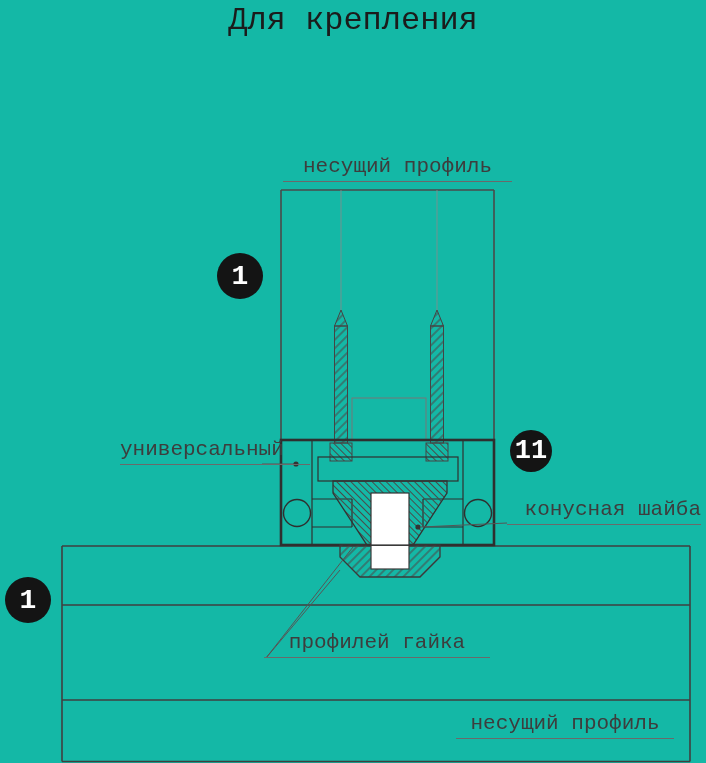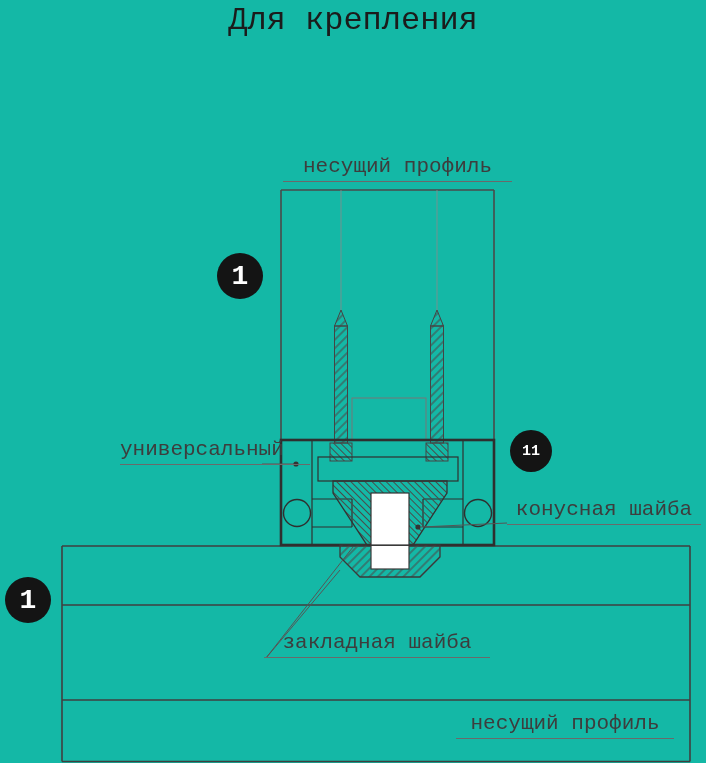--- a/index.html
+++ b/index.html
@@ -27,35 +27,35 @@
     font-size: 21px;
     line-height: 24px;
     color: #3d3d3d;
   }
   .underlined {
     border-bottom: 1px solid #6a6a6a;
     padding-bottom: 2px;
   }
   .label-top-profile    { left: 283px; top: 155px; width: 229px; text-align: center; }
   .label-universal      { left: 88px;  top: 438px; width: 190px; text-align: left; margin-left: 32px; }
-  .label-cone-washer    { left: 507px; top: 498px; width: 194px; text-align: center; }
+  .label-cone-washer    { left: 507px; top: 498px; width: 194px; text-align: right; }
   .label-embedded-nut   { left: 264px; top: 631px; width: 226px; text-align: center; }
   .label-bottom-profile { left: 456px; top: 712px; width: 218px; text-align: center; }
   .badge {
     position: absolute;
     background: #141414;
     color: #ffffff;
     border-radius: 50%;
     display: flex;
     align-items: center;
     justify-content: center;
     font-weight: bold;
   }
   .badge-top    { left: 217px; top: 253px; width: 46px; height: 46px; font-size: 28px; }
-  .badge-eleven { left: 510px; top: 430px; width: 42px; height: 42px; font-size: 15px; }
+  .badge-eleven { left: 510px; top: 430px; width: 42px; height: 42px; font-size: 27px; }
   .badge-bottom { left: 5px;   top: 577px; width: 46px; height: 46px; font-size: 28px; }
 </style>
 </head>
 <body>
 
 <div class="page">
 
   <div class="title">
     <div>Для крепления</div>
   </div>
@@ -135,21 +135,21 @@
   </svg>
 
   <div class="label label-top-profile underlined">несущий профиль</div>
 
   <div class="label label-universal">
     <div class="underlined">универсальный</div>
   </div>
 
   <div class="label label-cone-washer underlined">конусная шайба</div>
 
-  <div class="label label-embedded-nut underlined">закладная шайба</div>
+  <div class="label label-embedded-nut underlined">профилей гайка</div>
 
   <div class="label label-bottom-profile underlined">несущий профиль</div>
 
   <div class="badge badge-top">1</div>
   <div class="badge badge-eleven">11</div>
   <div class="badge badge-bottom">1</div>
 
 </div>
 
 </body></html>

